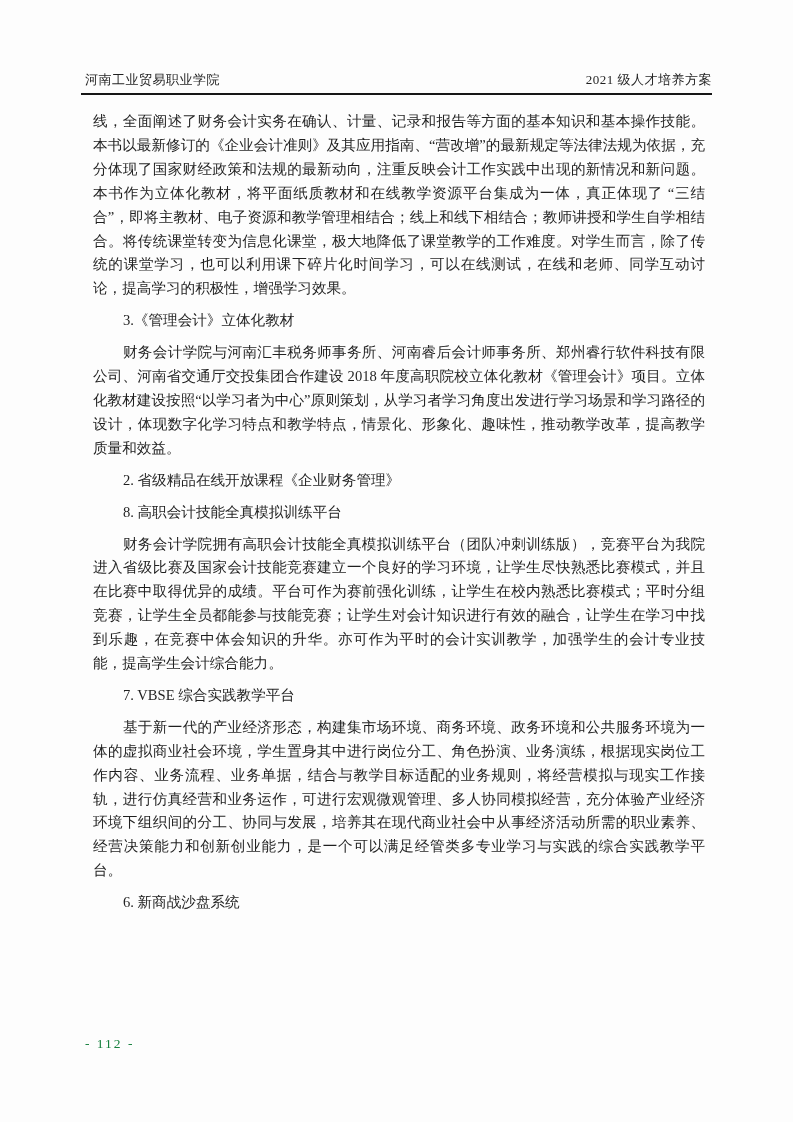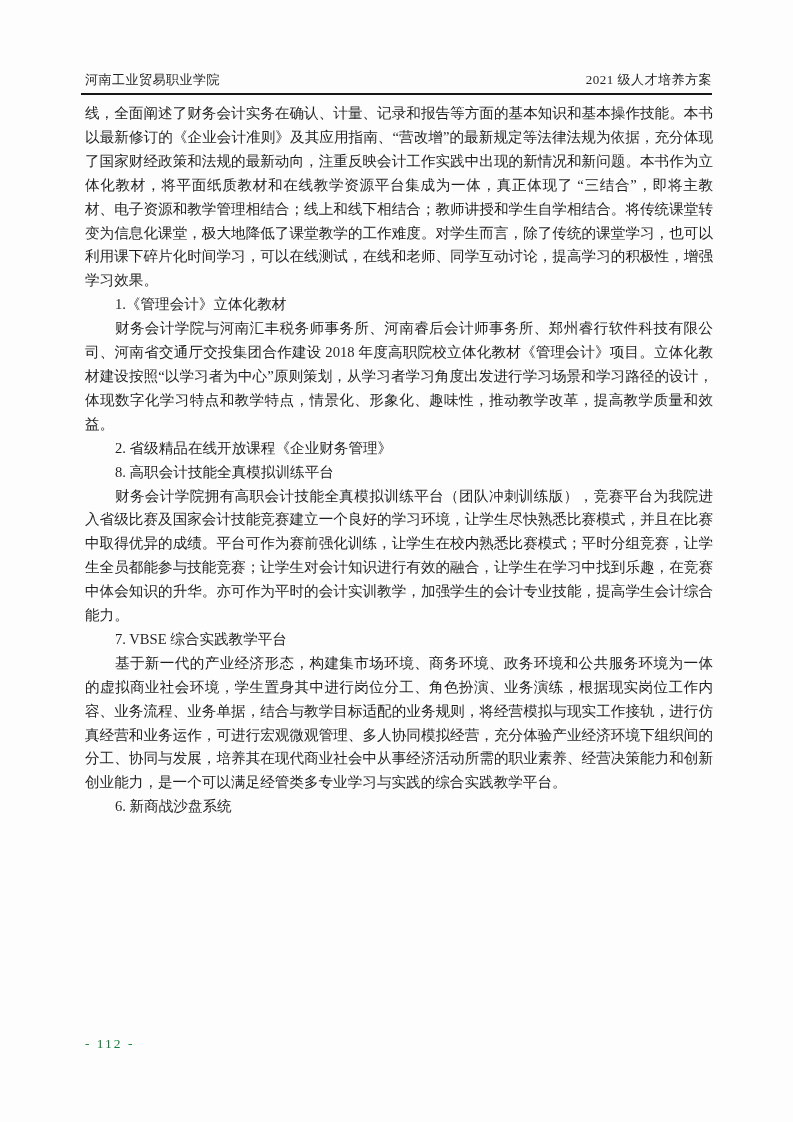--- a/index.html
+++ b/index.html
@@ -42,21 +42,21 @@
       left: 85px;
       width: 628px;
       top: 102px;
       font-size: 14.6px;
       line-height: 23.9px;
       text-align: justify;
       text-justify: inter-ideograph;
       color: #1f1f1f;
     }
     .content p {
-      margin: 0;
+      margin: 8px;
       padding: 0;
     }
     .content p.indent {
       text-indent: 2.05em;
     }
     .footer {
       position: absolute;
       left: 85px;
       top: 1036px;
       font-size: 13.5px;
@@ -71,21 +71,21 @@
 
   <div class="header">
     <span>河南工业贸易职业学院</span>
     <span>2021 级人才培养方案</span>
   </div>
 
   <div class="header-rule"></div>
 
   <div class="content">
     <p>线，全面阐述了财务会计实务在确认、计量、记录和报告等方面的基本知识和基本操作技能。本书以最新修订的《企业会计准则》及其应用指南、“营改增”的最新规定等法律法规为依据，充分体现了国家财经政策和法规的最新动向，注重反映会计工作实践中出现的新情况和新问题。本书作为立体化教材，将平面纸质教材和在线教学资源平台集成为一体，真正体现了 “三结合”，即将主教材、电子资源和教学管理相结合；线上和线下相结合；教师讲授和学生自学相结合。将传统课堂转变为信息化课堂，极大地降低了课堂教学的工作难度。对学生而言，除了传统的课堂学习，也可以利用课下碎片化时间学习，可以在线测试，在线和老师、同学互动讨论，提高学习的积极性，增强学习效果。</p>
-    <p class="indent">1.《管理会计》立体化教材</p>
+    <p class="indent">3.《管理会计》立体化教材</p>
     <p class="indent">财务会计学院与河南汇丰税务师事务所、河南睿后会计师事务所、郑州睿行软件科技有限公司、河南省交通厅交投集团合作建设 2018 年度高职院校立体化教材《管理会计》项目。立体化教材建设按照“以学习者为中心”原则策划，从学习者学习角度出发进行学习场景和学习路径的设计，体现数字化学习特点和教学特点，情景化、形象化、趣味性，推动教学改革，提高教学质量和效益。</p>
     <p class="indent">2. 省级精品在线开放课程《企业财务管理》</p>
     <p class="indent">8. 高职会计技能全真模拟训练平台</p>
     <p class="indent">财务会计学院拥有高职会计技能全真模拟训练平台（团队冲刺训练版），竞赛平台为我院进入省级比赛及国家会计技能竞赛建立一个良好的学习环境，让学生尽快熟悉比赛模式，并且在比赛中取得优异的成绩。平台可作为赛前强化训练，让学生在校内熟悉比赛模式；平时分组竞赛，让学生全员都能参与技能竞赛；让学生对会计知识进行有效的融合，让学生在学习中找到乐趣，在竞赛中体会知识的升华。亦可作为平时的会计实训教学，加强学生的会计专业技能，提高学生会计综合能力。</p>
     <p class="indent">7. VBSE 综合实践教学平台</p>
     <p class="indent">基于新一代的产业经济形态，构建集市场环境、商务环境、政务环境和公共服务环境为一体的虚拟商业社会环境，学生置身其中进行岗位分工、角色扮演、业务演练，根据现实岗位工作内容、业务流程、业务单据，结合与教学目标适配的业务规则，将经营模拟与现实工作接轨，进行仿真经营和业务运作，可进行宏观微观管理、多人协同模拟经营，充分体验产业经济环境下组织间的分工、协同与发展，培养其在现代商业社会中从事经济活动所需的职业素养、经营决策能力和创新创业能力，是一个可以满足经管类多专业学习与实践的综合实践教学平台。</p>
     <p class="indent">6. 新商战沙盘系统</p>
   </div>
 
   <div class="footer">

